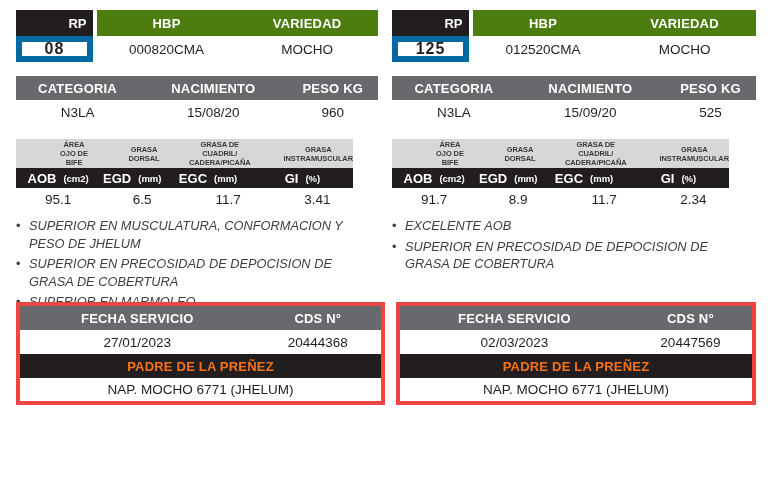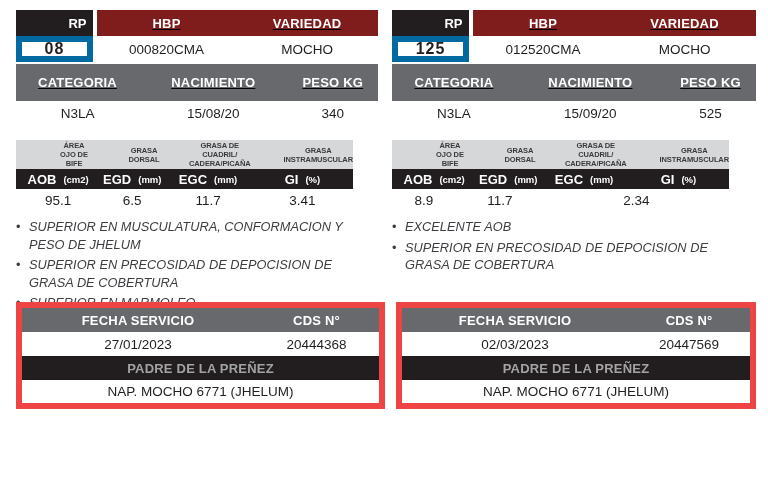--- a/index.html
+++ b/index.html
@@ -10,65 +10,65 @@
   
   .card { position: absolute; top: 10px; }
   .card.left  { left: 16px;  width: 362px; }
   .card.right { left: 392px; width: 364px; }
 
   .idrow { display: flex; height: 26px; }
   .rp-head { width: 77px; background: #221e1f; border: 2px solid #221e1f;
              color: #fff; font-weight: bold; font-size: 13px;
              display:flex; align-items:center; justify-content:center;padding-left:46px; }
   .idgap { width: 4px; }
-  .idbar { flex: 1; background: #7f1d1d; display: flex; text-decoration: underline; }
+  .idbar { flex: 1; background: #4d7c0f; display: flex; }
   .idbar .c1 { width: 49.5%; } .idbar .c2 { flex: 1; }
   .hcell { color:#fff; font-weight:bold; font-size:13px;
            display:flex; align-items:center; justify-content:center; letter-spacing:.2px; }
   .rp-val { width: 77px; border: 6px solid #0369a1; background:#fff;
             color:#221e1f; font-weight:800; font-size:16px; letter-spacing:1px;
             display:flex; align-items:center; justify-content:center; }
   .vbar { flex:1; display:flex; }
   .vbar .c1 { width: 49.5%; } .vbar .c2 { flex:1; }
   .vcell { color:#221e1f; font-size:13.5px;
            display:flex; align-items:center; justify-content:center; }
-  .idrow3 { margin-top: 2px; height: 37px; background:#68696c; display:flex;text-decoration:underline; }
+  .idrow3 { margin-top: 14px; height: 24px; background:#68696c; display:flex; }
   .idrow4 { height: 24px; display:flex; }
   .w34 { width:34%; } .w41 { width:41%; } .w25 { flex:1; }
 
   
   .meas { margin-top: 15px; width: 337px; }
   .meas .band { height: 29px; background:#d6d7d9; display:flex; }
   .meas .blk  { height: 20px; background:#221e1f; display:flex; }
-  .meas .vals { height: 22px; display:flex; }
+  .meas .vals { height: 22px; display:flex;gap:10px; }
   .mc1 { width:25%; } .mc2 { width:19%; } .mc3 { width:26%; } .mc4 { flex:1; }
   .bandcell { display:flex; flex-direction:column; align-items:center; justify-content:center;
               font-size:7.5px; line-height:9px; font-weight:bold; color:#3a3a3c;
               text-align:center; letter-spacing:-0.1px;padding-left:40px; }
   .blkcell { display:flex; align-items:center; justify-content:center; gap:7px;
              color:#ffffff; }
   .blkcell .code { font-weight:bold; font-size:13px; }
   .blkcell .unit { font-weight:bold; font-size:9.5px; }
   .mval { display:flex; align-items:center; justify-content:center;
           font-size:13.5px; font-weight:500; color:#221e1f; }
 
   
   .bullets { margin-top: 7px; }
   .bullet { position:relative; padding-left: 13px; margin-bottom: 3px;
             font-style: italic; color:#3d3e41; font-size:12.8px; line-height:17.5px; }
   .bullet::before { content:"\2022"; position:absolute; left:0; top:0; font-style:normal; }
 
   
-  .service { position:absolute; top: 302px; border: 6px solid #ef4444; background:#fff; }
+  .service { position:absolute; top: 302px; border: 4px solid #ef4444; background:#fff; }
   .service.left  { left: 16px;  width: 369px; }
   .service.right { left: 396px; width: 360px; }
   .srow-head { height: 24px; background:#68696c; display:flex; }
   .srow-val  { height: 24px; display:flex;justify-content:center; }
   .sc1 { width: 65%; } .sc2 { flex: 1; }
-  .padre-head { height: 24px; background:#221e1f; color:#a3a3a3; font-weight:bold; font-size:13px;
+  .padre-head { height: 24px; background:#221e1f; color:#f97316; font-weight:bold; font-size:13px;
                 display:flex; align-items:center; justify-content:center; letter-spacing:.2px; }
   .padre-val  { height: 23px; display:flex; align-items:center; justify-content:center;
                 color:#221e1f; font-size:13.5px; }
 </style>
 </head>
 <body>
 
 <div class="page">
 
   <div class="card left">
@@ -89,21 +89,21 @@
       </div>
     </div>
     <div class="idrow3">
       <div class="hcell w34">CATEGORIA</div>
       <div class="hcell w41">NACIMIENTO</div>
       <div class="hcell w25">PESO KG</div>
     </div>
     <div class="idrow4">
       <div class="vcell w34">N3LA</div>
       <div class="vcell w41">15/08/20</div>
-      <div class="vcell w25">340</div>
+      <div class="vcell w25">960</div>
     </div>
 
     <div class="meas">
       <div class="band">
         <div class="bandcell mc1">
           <div>ÁREA OJO DE BIFE</div>
           <div></div>
         </div>
         <div class="bandcell mc2">
           <div>GRASA DORSAL</div>
@@ -218,20 +218,21 @@
         <div class="blkcell mc3">
           <span class="code">EGC</span>
           <span class="unit">(mm)</span>
         </div>
         <div class="blkcell mc4">
           <span class="code">GI</span>
           <span class="unit">(%)</span>
         </div>
       </div>
       <div class="vals">
+        <div class="mval mc1">91.7</div>
         <div class="mval mc2">8.9</div>
         <div class="mval mc3">11.7</div>
         <div class="mval mc4">2.34</div>
       </div>
     </div>
 
     <div class="bullets">
       <div class="bullet">
         <div>EXCELENTE AOB</div>
       </div>

